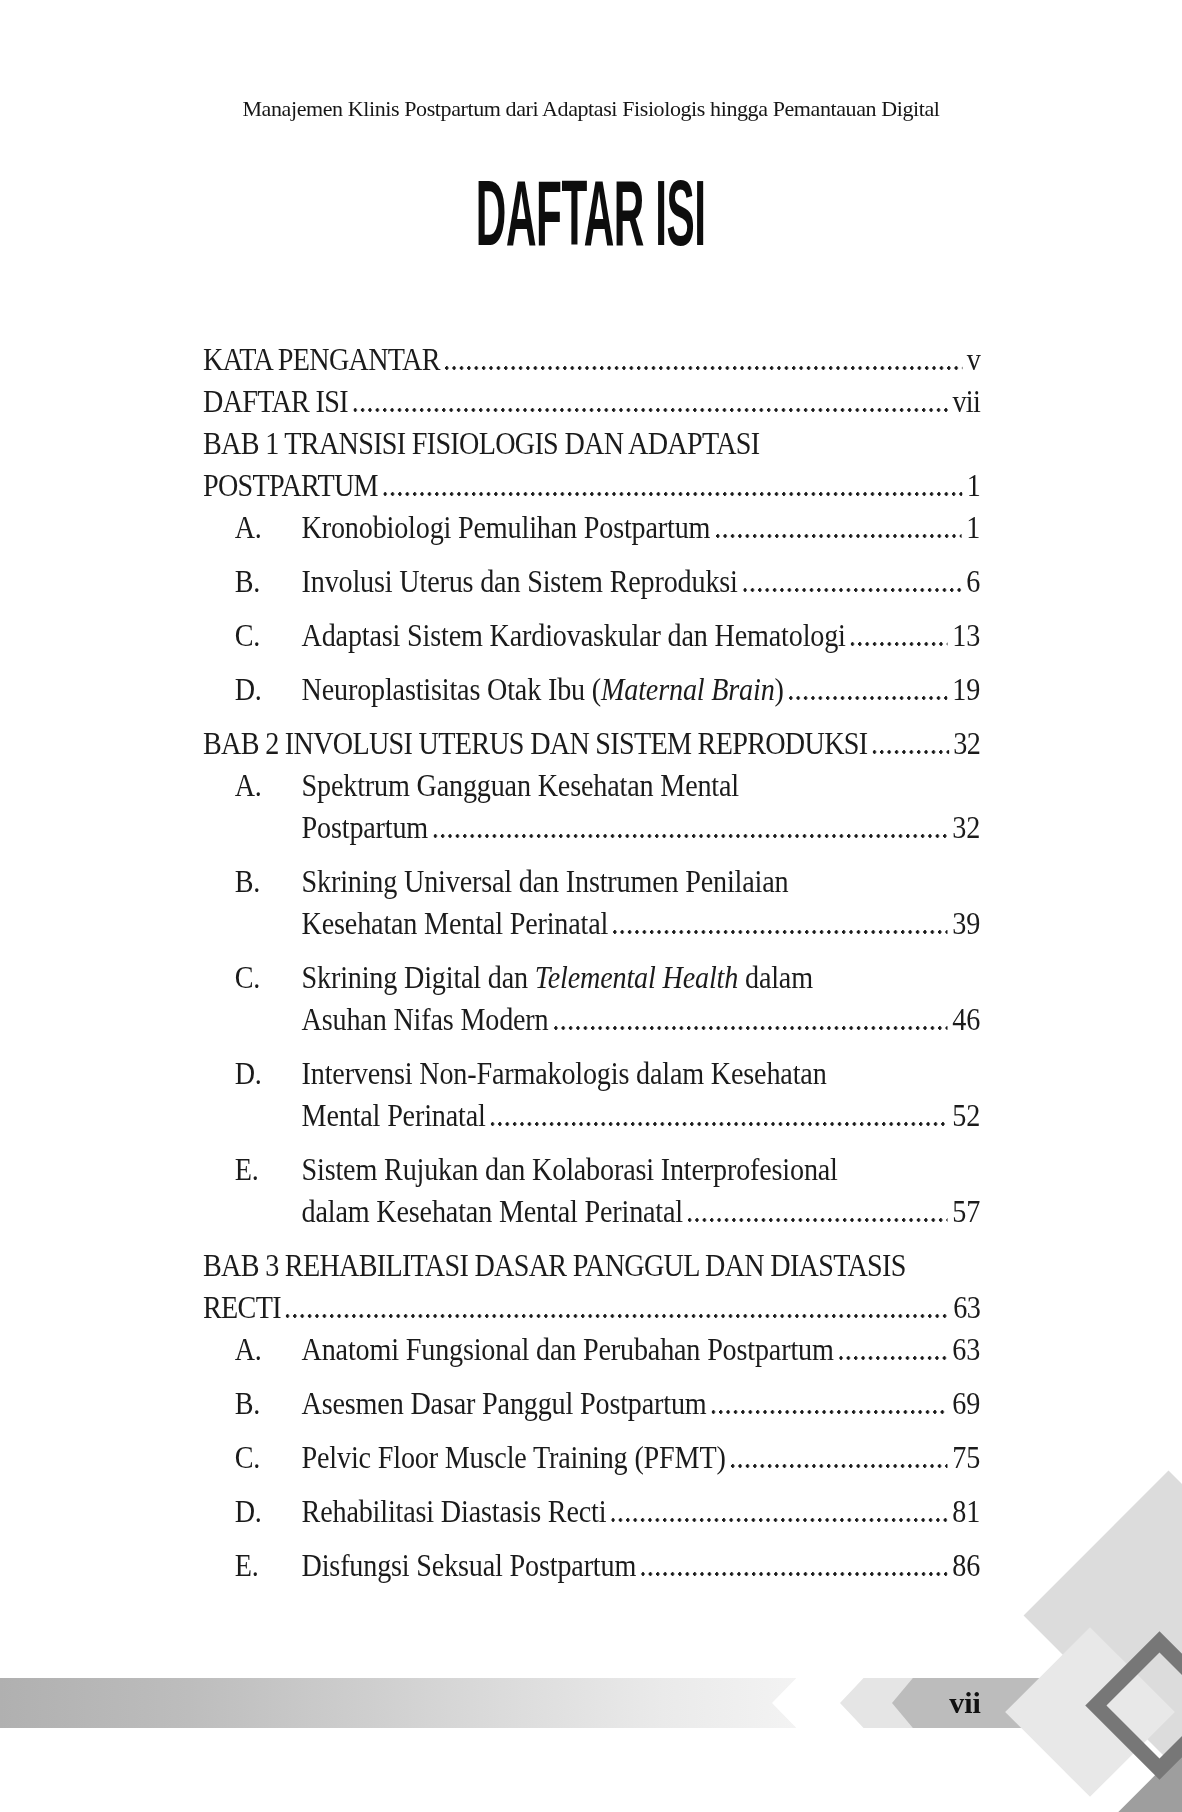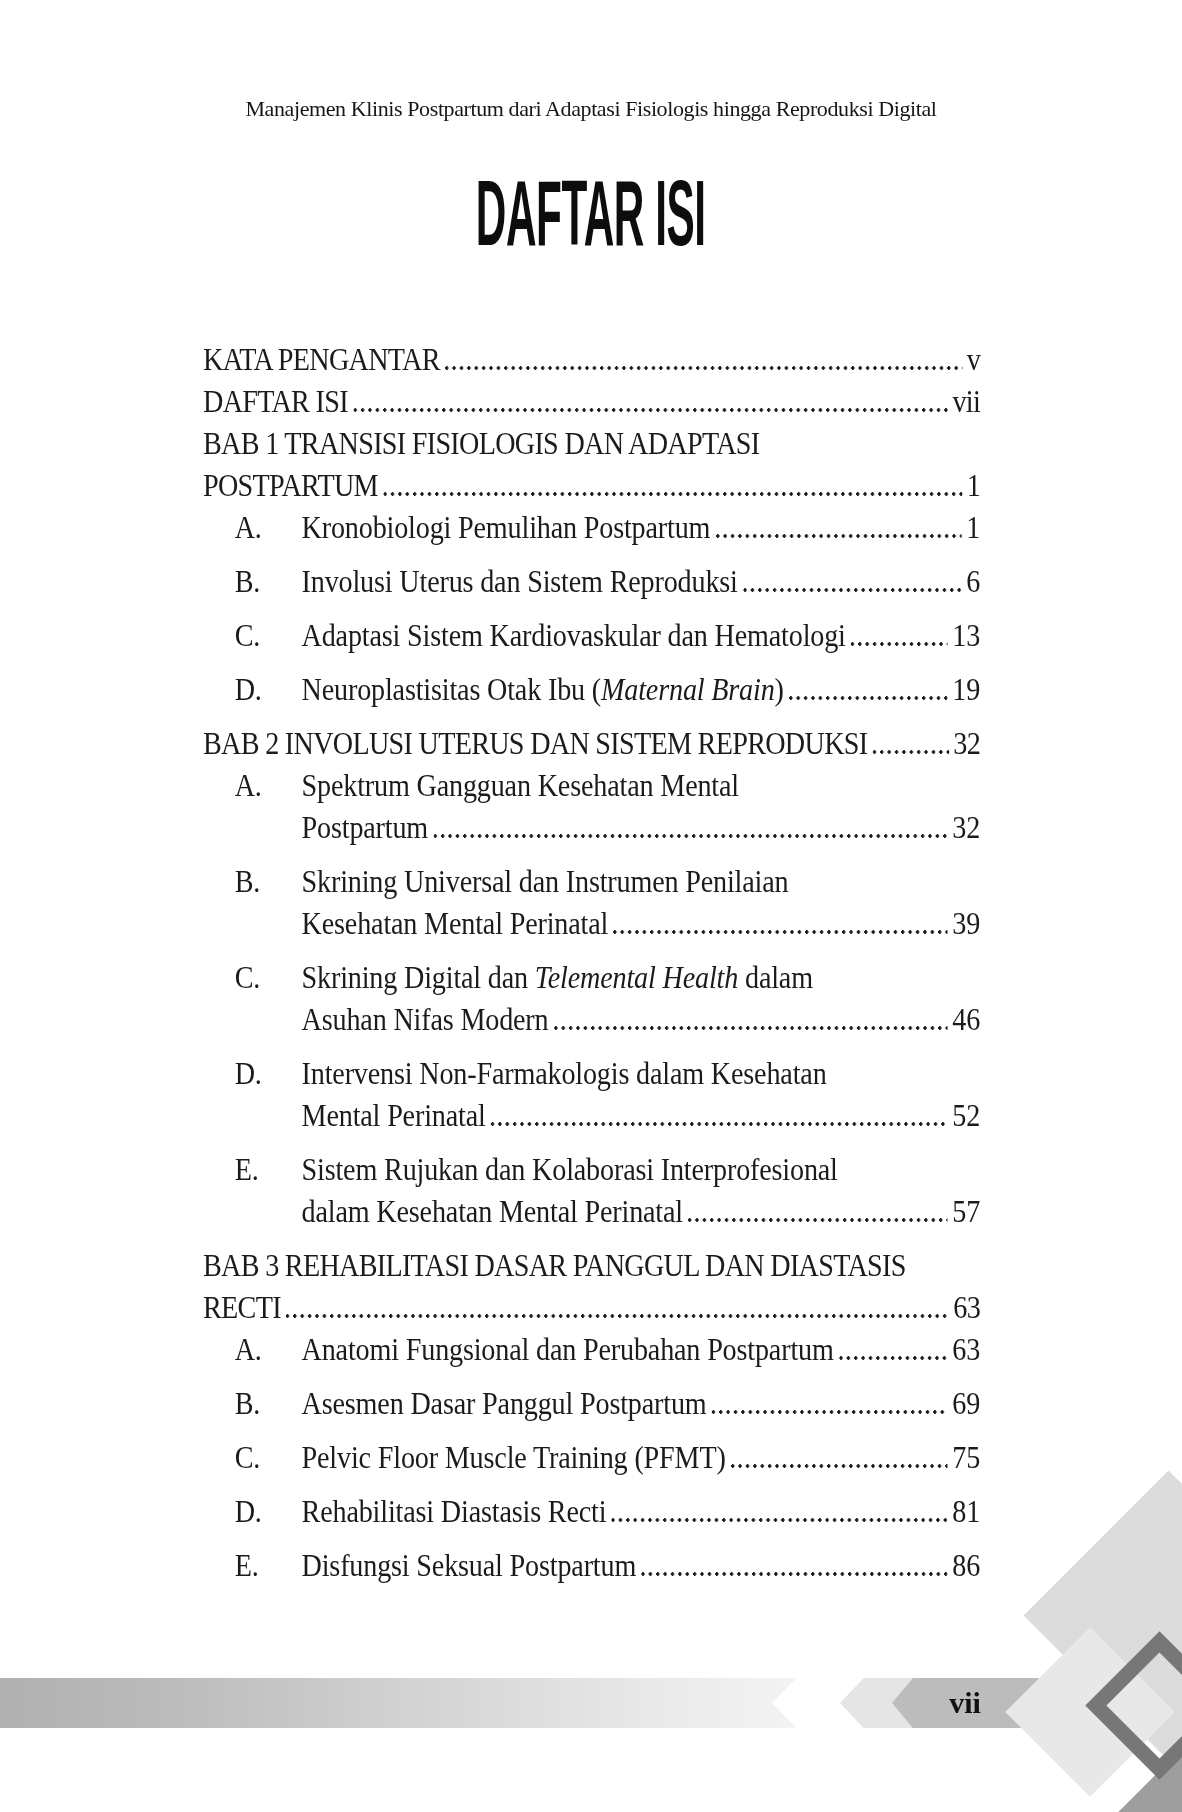--- a/index.html
+++ b/index.html
@@ -61,21 +61,21 @@
   .d-light-big  { left:1066px; top:1513px; width:205px; height:205px; background:#dcdcdc; }
   .d-light-low  { left:1030px; top:1652px; width:120px; height:120px; background:#e8e8e8; }
   .d-dark-bottom{ left:1075px; top:1785px; width:240px; height:240px; background:#9e9e9e; }
   .d-outline    { left:1107px; top:1653px; width:75px;  height:75px;  background:transparent; border:15px solid #777777; }
 </style>
 </head>
 <body>
 
 <div class="page">
 
-  <div class="running-head">Manajemen Klinis Postpartum dari Adaptasi Fisiologis hingga Reproduksi Digital</div>
+  <div class="running-head">Manajemen Klinis Postpartum dari Adaptasi Fisiologis hingga Pemantauan Digital</div>
 
   <div class="doc-title">
     <span class="squeeze">DAFTAR ISI</span>
   </div>
 
   <div class="toc">
       <div class="entry front caps">
         <div class="body">
           <div class="row">
             <span class="txt"><span>KATA PENGANTAR</span></span>

